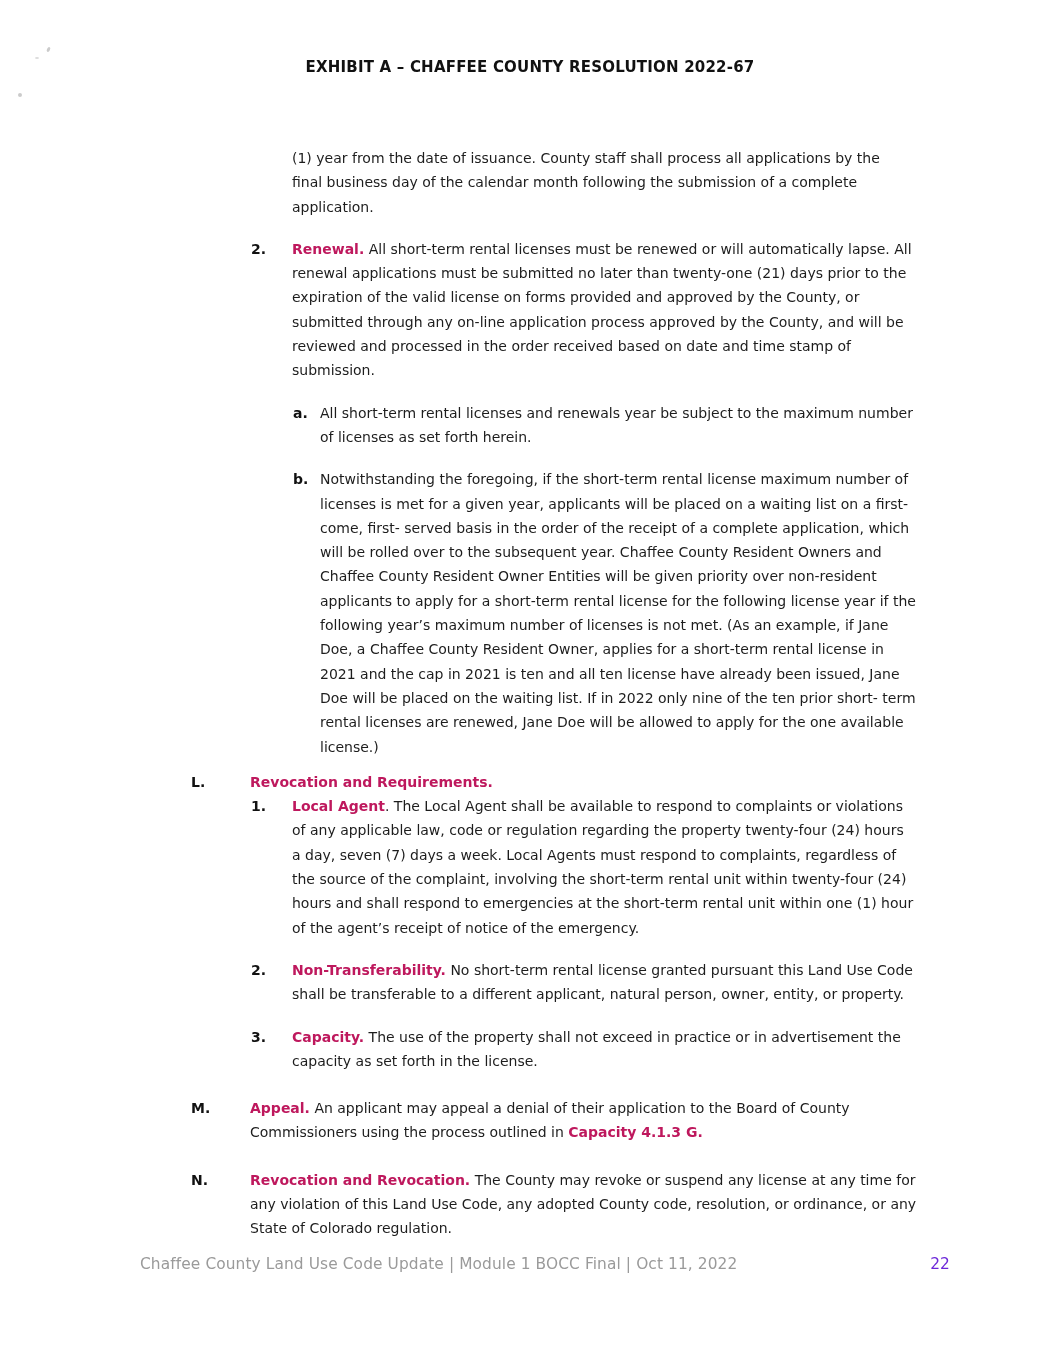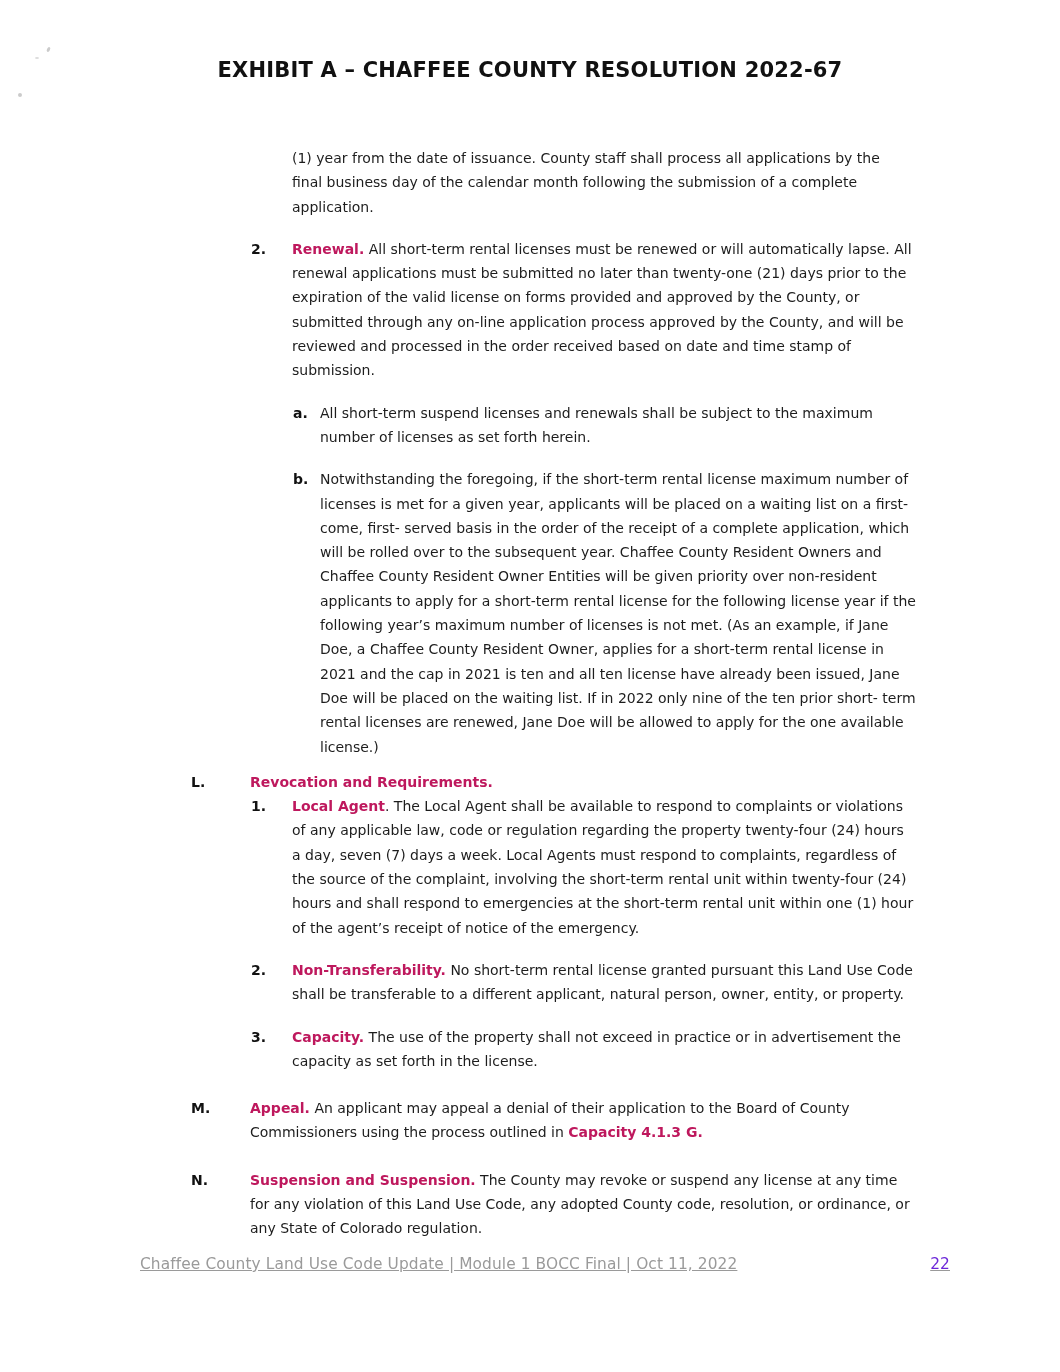--- a/index.html
+++ b/index.html
@@ -34,21 +34,21 @@
   .speck.s2 { left: 35px;  top: 57px;  width: 4px;  height: 2px; opacity:.5; }
   .speck.s3 { left: 18px;  top: 93px;  width: 4px;  height: 4px; }
 
   .doc-header {
     position: absolute;
     top: 58px;
     left: 0;
     width: 100%;
     text-align: center;
     font-weight: bold;
-    font-size: 21px;
+    font-size: 15px;
     letter-spacing: .2px;
     color: #111111;
   }
 
   .body-area {
     position: absolute;
     top: 146px;
     left: 0;
     width: 1060px;
   }
@@ -102,21 +102,20 @@
     position: absolute;
     left: 140px;
     right: 110px;
     top: 1255px;
     display: flex;
     justify-content: space-between;
     align-items: baseline;
     font-size: 15.4px;
     color: #9a9a9a;
     letter-spacing: .1px;
-    text-decoration: underline;
   }
   .footer .pageno { color: #6d28d9; }
 </style>
 </head>
 <body>
 
 <div class="page">
 
   <span class="speck s1"></span>
   <span class="speck s2"></span>
@@ -132,21 +131,21 @@
 
     <div class="blk lvl-2 row">
       <span class="marker">2.</span>
       <span class="txt"><span class="lead">Renewal.</span><span> All short-term rental licenses must be renewed or will automatically lapse. All renewal applications must be submitted no later than twenty-one (21) days prior to the expiration of the valid license on forms provided and approved by the County, or submitted through any on-line application process approved by the County, and will be reviewed and processed in the order received based on date and time stamp of submission.</span></span>
     </div>
 
     <div class="gap-md"></div>
 
     <div class="blk lvl-3 row">
       <span class="marker">a.</span>
-      <span class="txt">All short-term suspend licenses and renewals shall be subject to the maximum number of licenses as set forth herein.</span>
+      <span class="txt">All short-term rental licenses and renewals year be subject to the maximum number of licenses as set forth herein.</span>
     </div>
 
     <div class="gap-md"></div>
 
     <div class="blk lvl-3 row">
       <span class="marker">b.</span>
       <span class="txt">Notwithstanding the foregoing, if the short-term rental license maximum number of licenses is met for a given year, applicants will be placed on a waiting list  on a first-come, first- served basis in the order of the receipt of a complete application, which will be rolled over to the subsequent year. Chaffee County Resident Owners and Chaffee County Resident Owner Entities will be given priority over non-resident applicants to apply for a short-term rental license for the following license year if the following year’s maximum number of licenses is not met. (As an example, if Jane Doe, a Chaffee County Resident Owner, applies for a short-term rental license in 2021 and the cap in 2021 is ten and all ten license have already been issued, Jane Doe will be placed on the waiting list. If in 2022 only nine of the ten prior short- term rental licenses are renewed, Jane Doe will be allowed to apply for the one available license.)</span>
     </div>
 
     <div class="gap-sm"></div>
@@ -179,21 +178,21 @@
 
     <div class="blk lvl-1 row">
       <span class="marker">M.</span>
       <span class="txt"><span class="lead">Appeal.</span><span> An applicant may appeal a denial of their application to the Board of County Commissioners using the process outlined in </span><span class="lead">Capacity 4.1.3 G.</span></span>
     </div>
 
     <div class="gap-lg"></div>
 
     <div class="blk lvl-1 row">
       <span class="marker">N.</span>
-      <span class="txt"><span class="lead">Suspension and Suspension.</span><span> The County may revoke or suspend any license at any time for any violation of this Land Use Code, any adopted County code, resolution, or ordinance, or any State of Colorado regulation.</span></span>
+      <span class="txt"><span class="lead">Revocation and Revocation.</span><span> The County may revoke or suspend any license at any time for any violation of this Land Use Code, any adopted County code, resolution, or ordinance, or any State of Colorado regulation.</span></span>
     </div>
 
   </div>
 
   <div class="footer">
     <span>Chaffee County Land Use Code Update | Module 1 BOCC Final | Oct 11, 2022</span>
     <span class="pageno">22</span>
   </div>
 
 </div>

